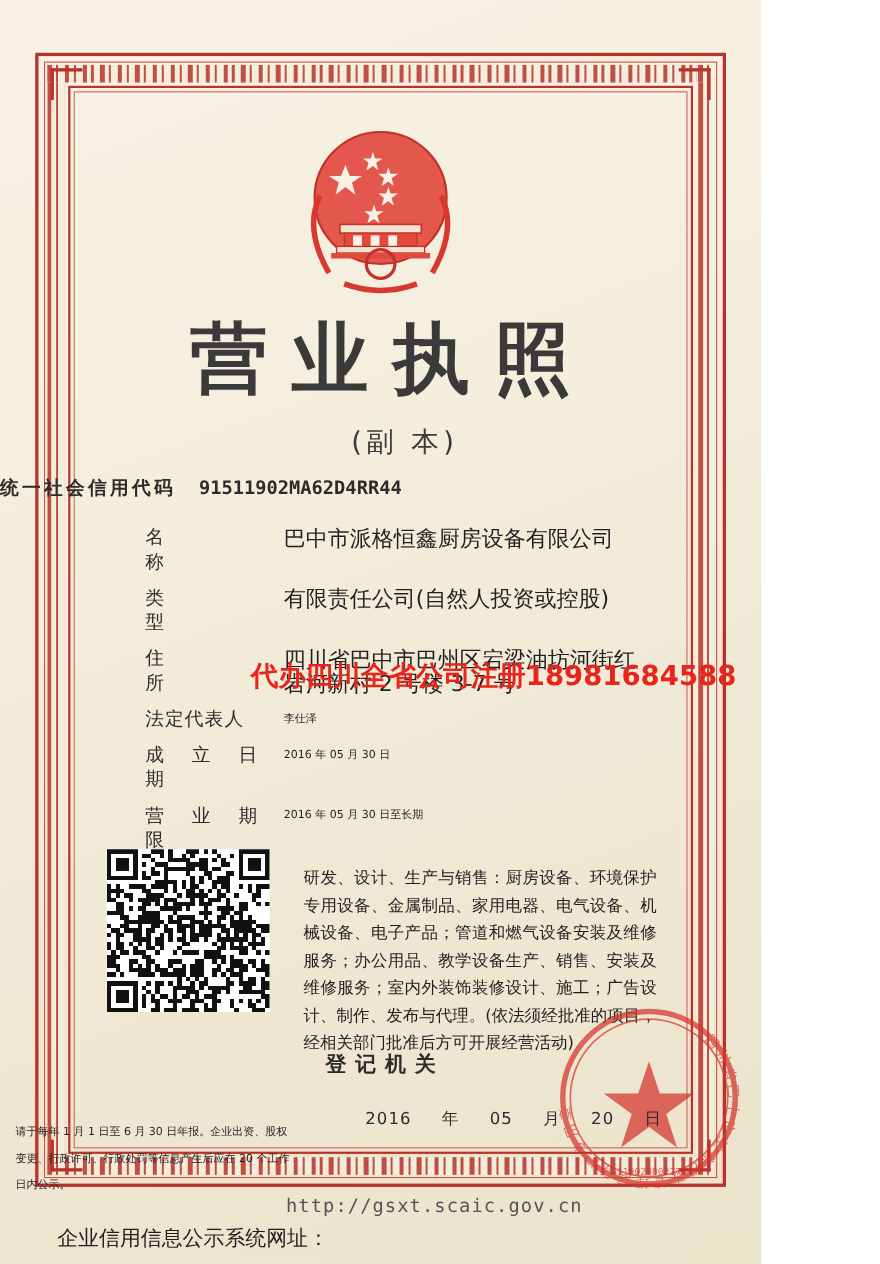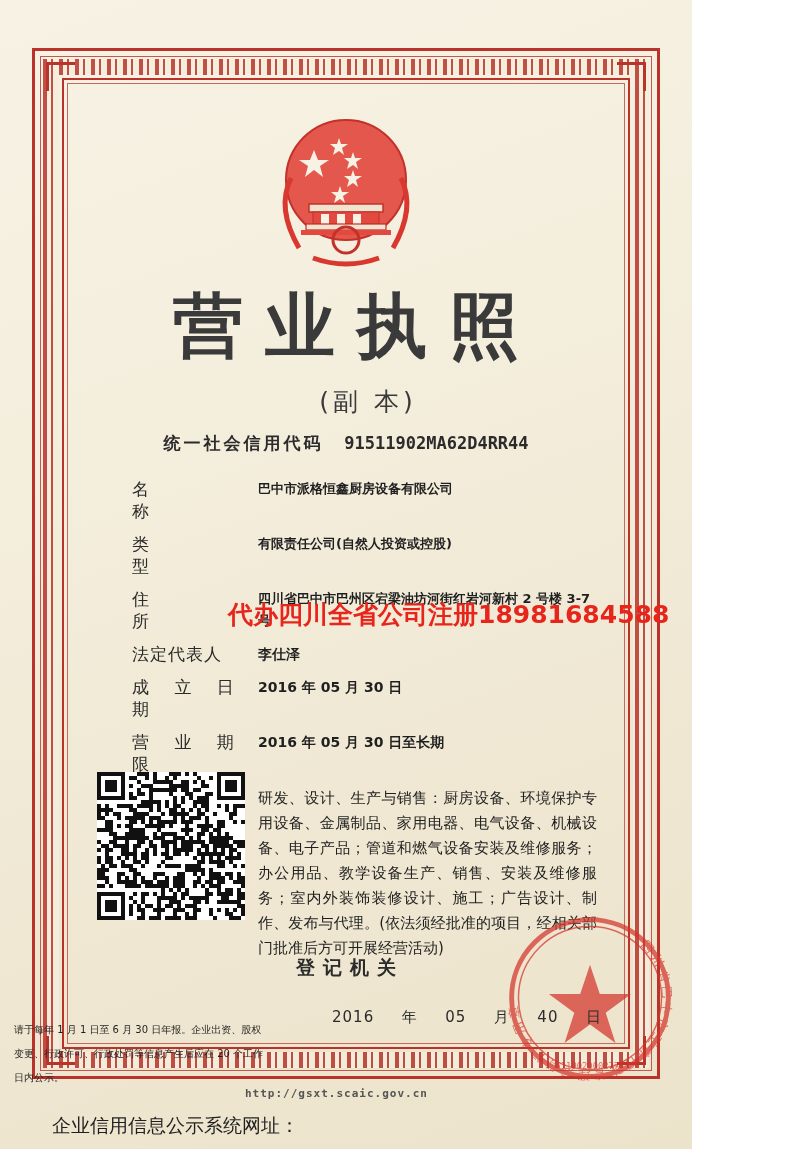--- a/index.html
+++ b/index.html
@@ -101,21 +101,20 @@
     font-size: 25px;
     color: #3a3a3a;
     letter-spacing: 4px;
     padding-left: 44px;
   }
 
   .credit-code {
     position: absolute;
     top: 432px;
     left: 0; right: 0;
-    text-align: center;
     font-family: "DejaVu Sans", "Liberation Sans", sans-serif;
     font-size: 17px;
     font-weight: bold;
     color: #2b2b2b;
     letter-spacing: 1px;
   }
   .credit-code .lbl { letter-spacing: 3px; }
   .credit-code .val { margin-left: 14px; font-family: "DejaVu Sans Mono", monospace; letter-spacing: 0px; }
 
   
@@ -138,30 +137,30 @@
     font-weight: normal;
     color: #2b2b2b;
     line-height: 22px;
   }
   .field-label.sp4 { letter-spacing: 26px; }
   .field-label.sp3 { letter-spacing: 10px; }
   .field-label.sp0 { letter-spacing: 1px; }
   .field-value {
     flex: 1;
     font-family: "DejaVu Sans", "Liberation Sans", sans-serif;
-    font-size: 13px;
+    font-size: 20px;
     color: #1f1f1f;
     line-height: 22px;
-    font-weight: bold;
+    font-weight: normal;
   }
   .field-value.small {
-    font-size: 14px;
-    font-weight: bold;
-  }
-  .field-row.scope { margin-top: 4px; }
+    font-size: 10px;
+    font-weight: normal;
+  }
+  .field-row.scope { margin-top: 4px; gap: 18px; }
   .field-row.scope .field-value {
     line-height: 25px;
     font-weight: normal;
     font-size: 15px;
     text-align: justify;
   }
 
   
   .qr {
     position: absolute;
@@ -232,27 +231,26 @@
     left: 14px;
     top: 1018px;
     width: 250px;
     font-family: "DejaVu Sans", "Liberation Sans", sans-serif;
     font-size: 10px;
     color: #1f1f1f;
     line-height: 24px;
   }
   .url-line {
     position: absolute;
-    left: 245px;
+    left: 260px;
     top: 1087px;
     font-family: "DejaVu Sans Mono", monospace;
-    font-size: 11px;
+    font-size: 17px;
     color: #555;
     letter-spacing: 1px;
-    font-weight: bold;
   }
   .footer-left {
     position: absolute;
     left: 52px;
     top: 1113px;
     font-family: "DejaVu Sans", "Liberation Sans", sans-serif;
     font-size: 19px;
     color: #1f1f1f;
   }
   .footer-right {
@@ -1077,21 +1075,21 @@
       <textPath href="#sealpath" startOffset="12%">四川省巴中市工商行政管理局登记专用章</textPath>
     </text>
     <text x="100" y="172" text-anchor="middle" font-size="9" fill="#d4342c" font-family="'DejaVu Sans Mono', monospace">5119020002774</text>
   </svg>
 
   <div class="datebar">
     <span>2016</span>
     <span>年</span>
     <span>05</span>
     <span>月</span>
-    <span>40</span>
+    <span>20</span>
     <span>日</span>
   </div>
 
   <div class="watermark">代办四川全省公司注册18981684588</div>
 
   <div class="notice">请于每年 1 月 1 日至 6 月 30 日年报。企业出资、股权变更、行政许可、行政处罚等信息产生后应在 20 个工作日内公示。</div>
 
   <div class="url-line">http://gsxt.scaic.gov.cn</div>
 
   <div class="footer-left">企业信用信息公示系统网址：</div>

